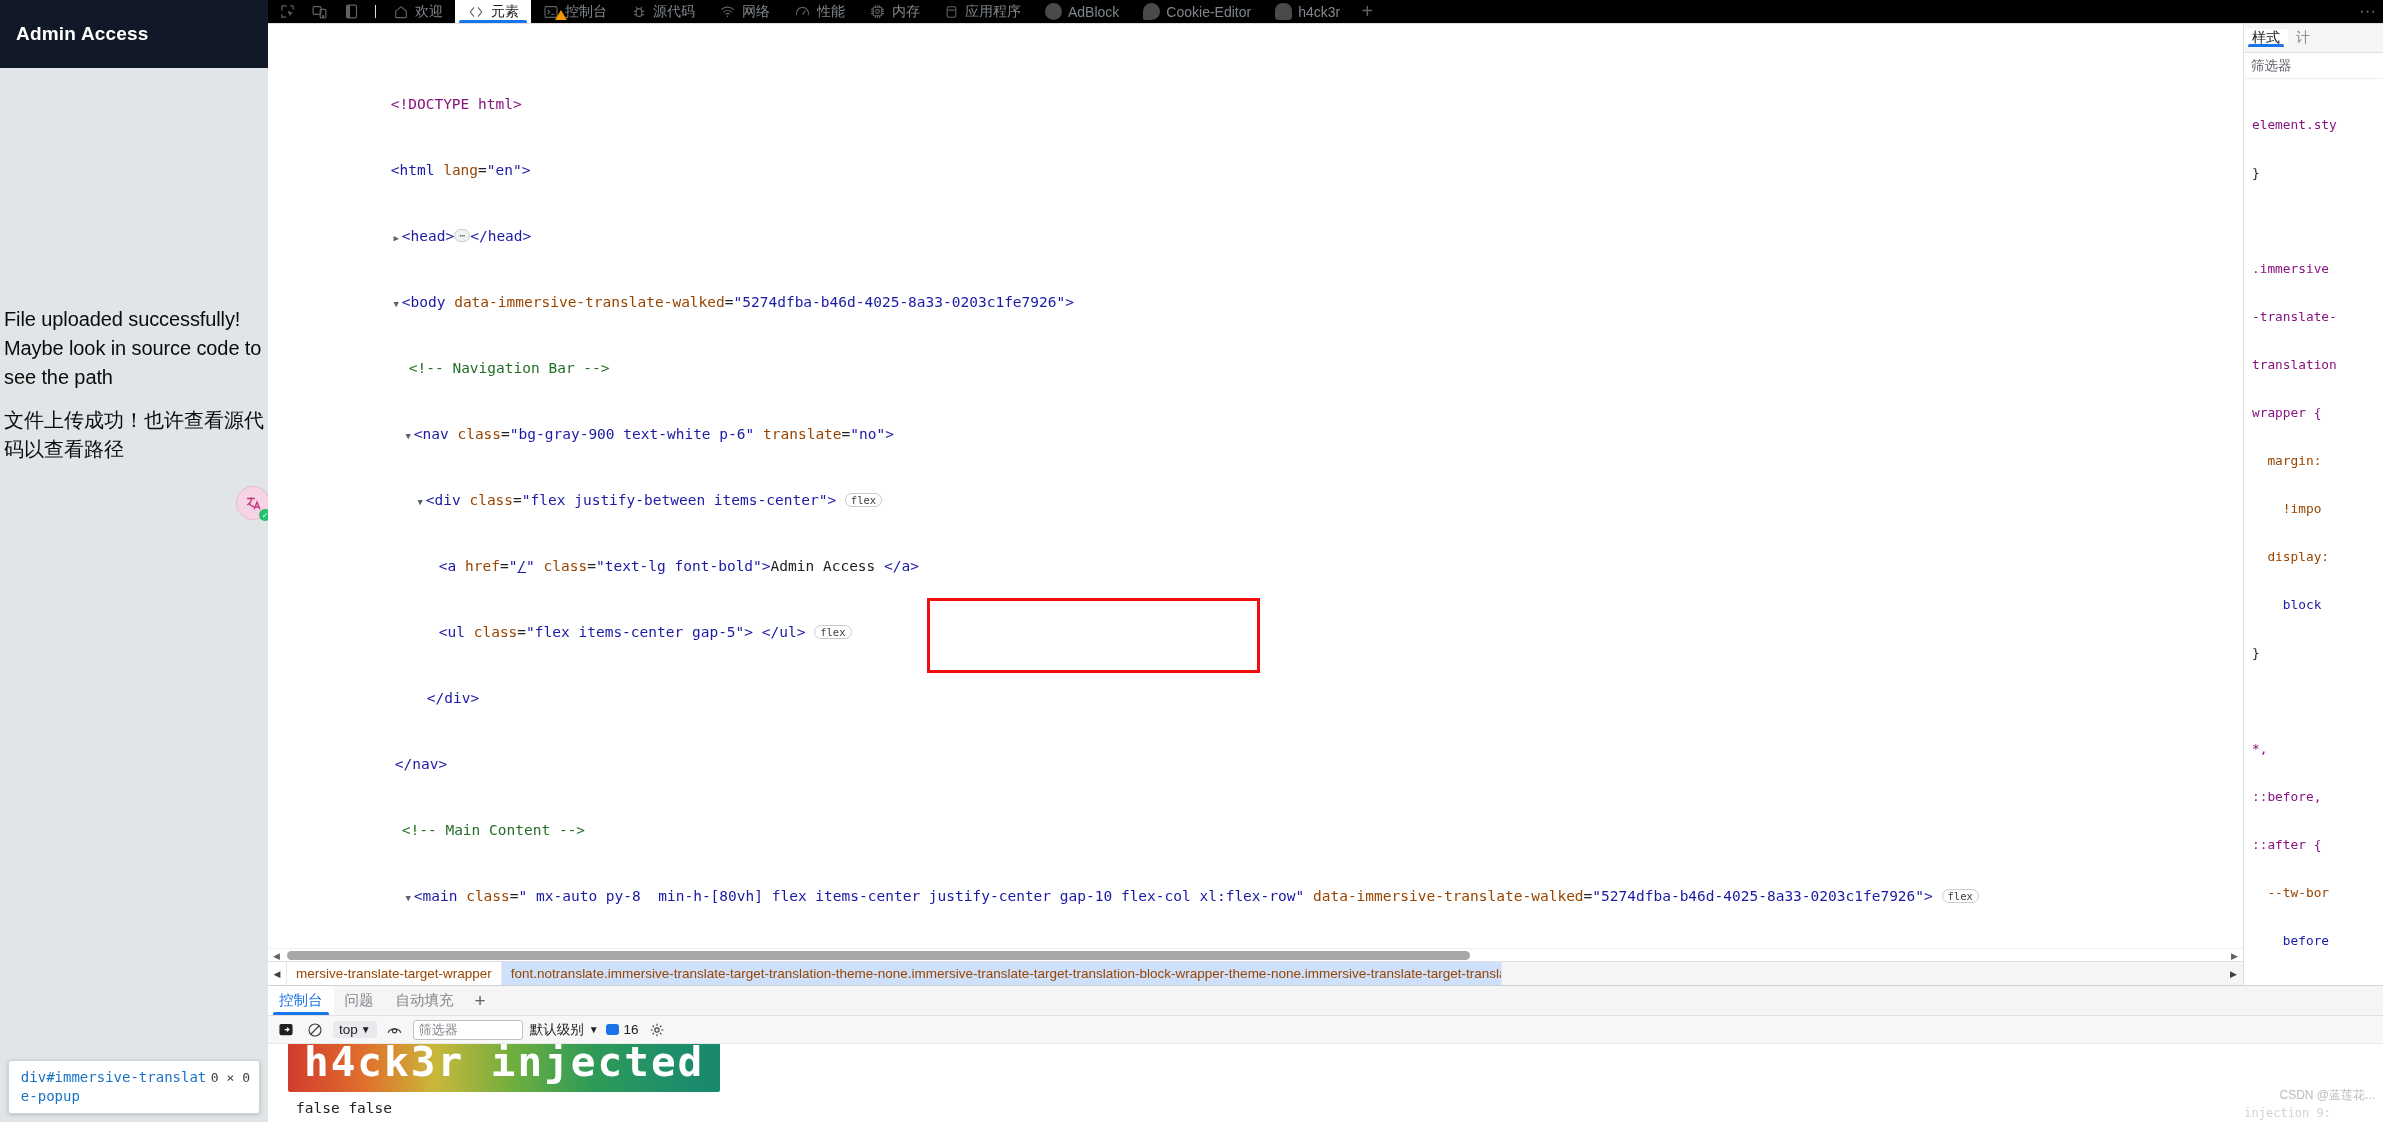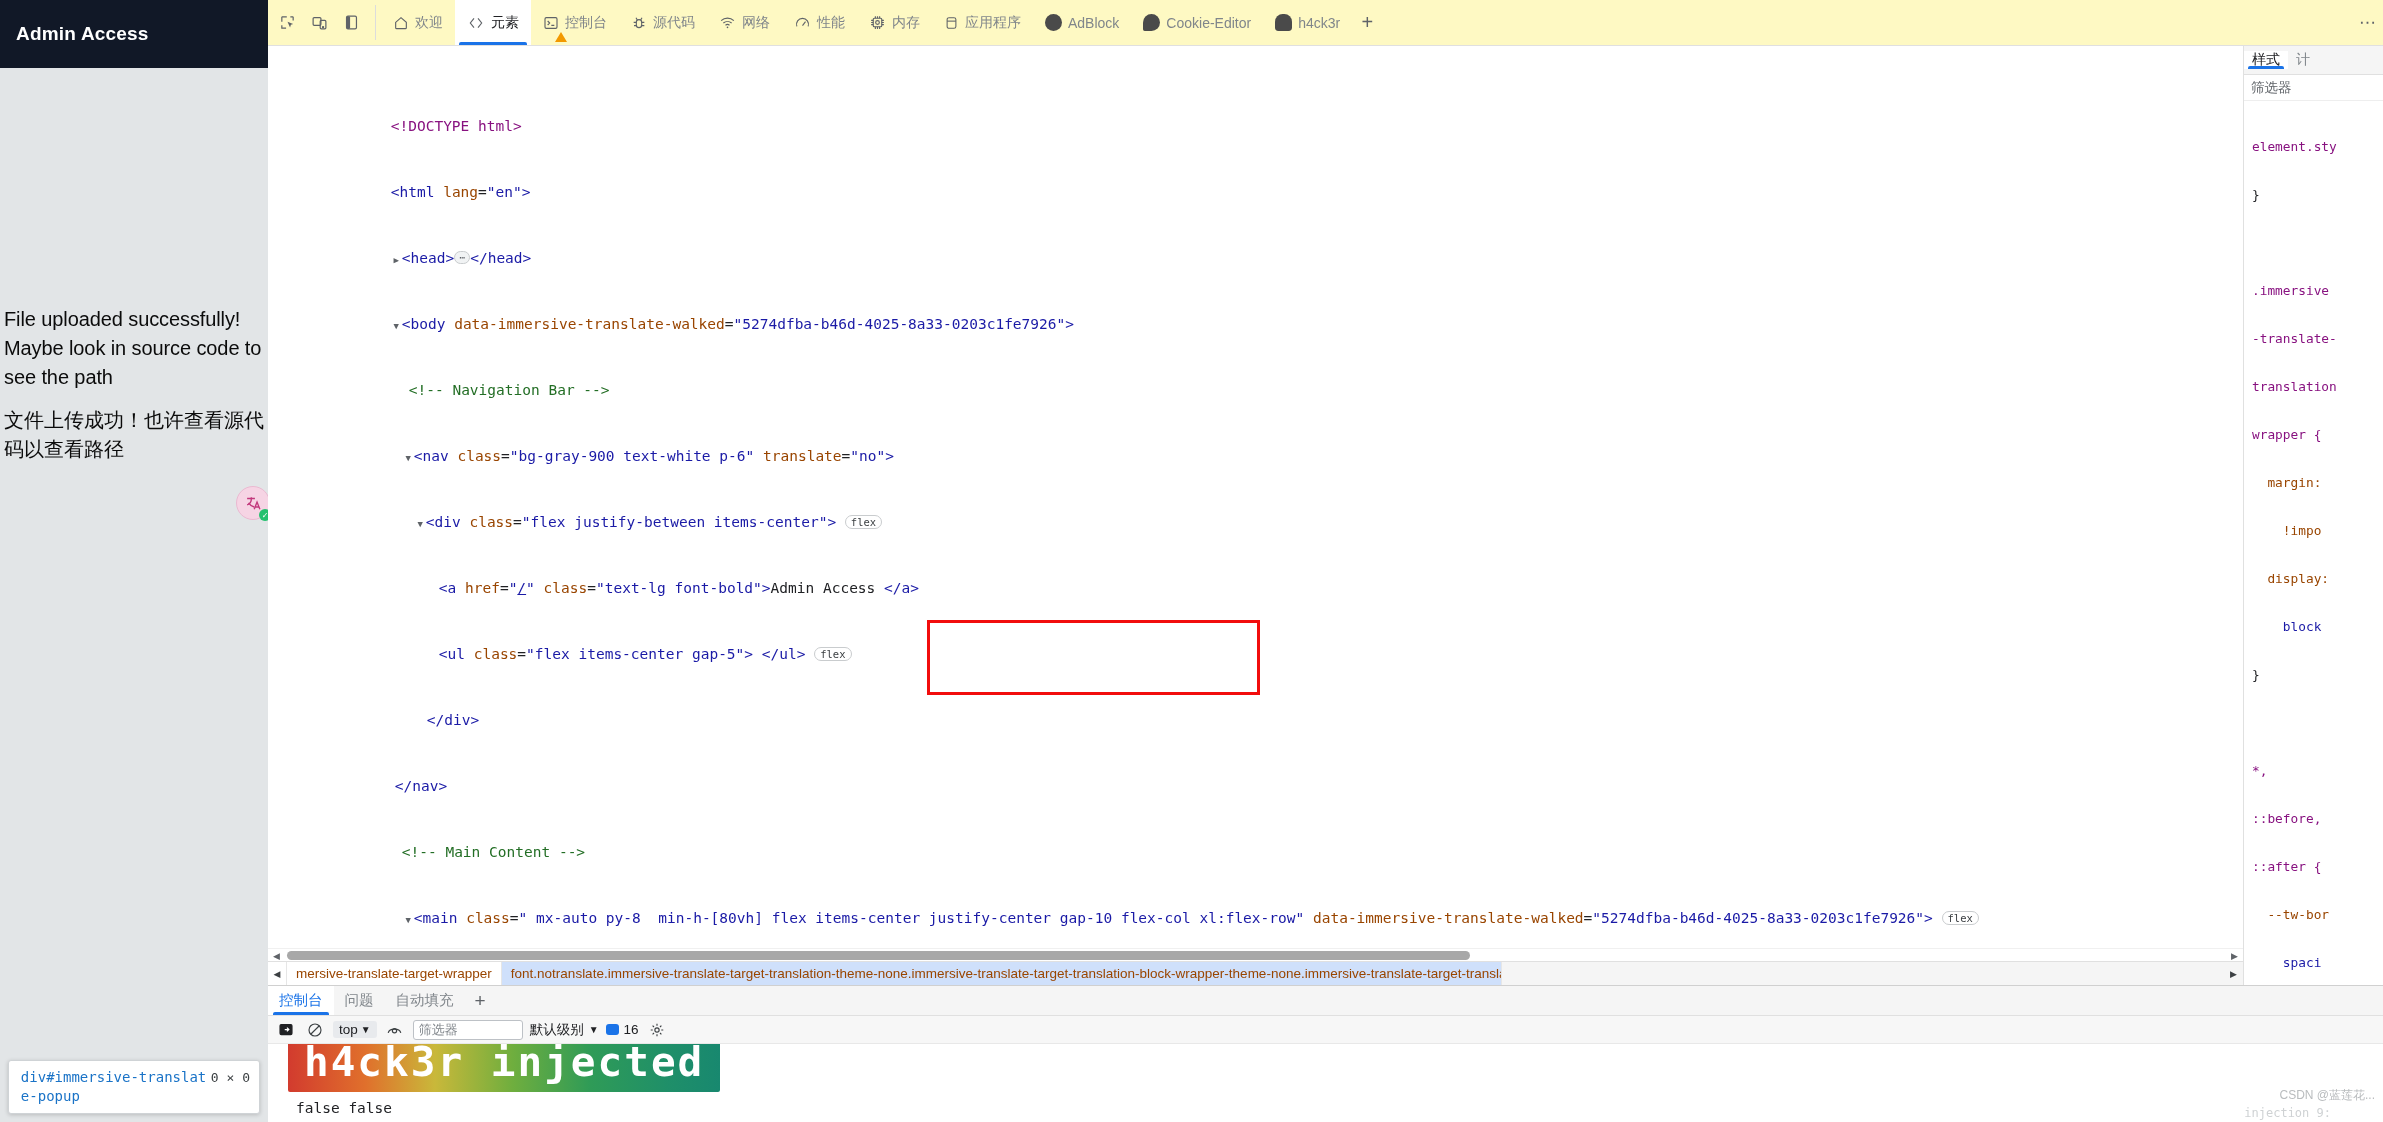--- a/index.html
+++ b/index.html
@@ -61,21 +61,21 @@
     font-family: "DejaVu Sans Mono", monospace; font-size: 13px; color: #3c4043;
     white-space: nowrap; padding-top: 2px;
   }
 
   
   .devtools {
     position: absolute; left: 268px; top: 0; width: 2115px; height: 1122px;
     background: #ffffff; display: flex; flex-direction: column;
   }
   .dt-toolbar {
-    height: 46px; background: #fef9c3; border-bottom: 1px solid #e0e0e0;
+    height: 24px; background: #000000; border-bottom: 1px solid #e0e0e0;
     display: flex; align-items: stretch; flex: none;
   }
   .tb-icons { display: flex; align-items: center; padding: 0 4px; gap: 2px; }
   .tb-btn {
     width: 30px; height: 27px; display: flex; align-items: center; justify-content: center;
     color: #5f6368;
   }
   .tb-sep { width: 1px; background: #dcdcdc; margin: 5px 5px; }
   .dt-tabs { display: flex; align-items: stretch; flex: 1; min-width: 0; overflow: hidden; }
   .dt-tab {
@@ -546,21 +546,21 @@
           <div><span class="prop">  margin:</span></div>
           <div><span class="imp">    !impo</span></div>
           <div><span class="prop">  display:</span></div>
           <div><span class="pval">    block</span></div>
           <div><span>}</span></div>
           <div style="height:16px"></div>
           <div><span class="sel-rule">*,</span></div>
           <div><span class="sel-rule">::before,</span></div>
           <div><span class="sel-rule">::after {</span></div>
           <div><span class="var">  --tw-bor</span></div>
-          <div><span class="pval">    spaci</span></div>
+          <div><span class="pval">    before</span></div>
           
           
           
           
           
           
           
           
           
           

